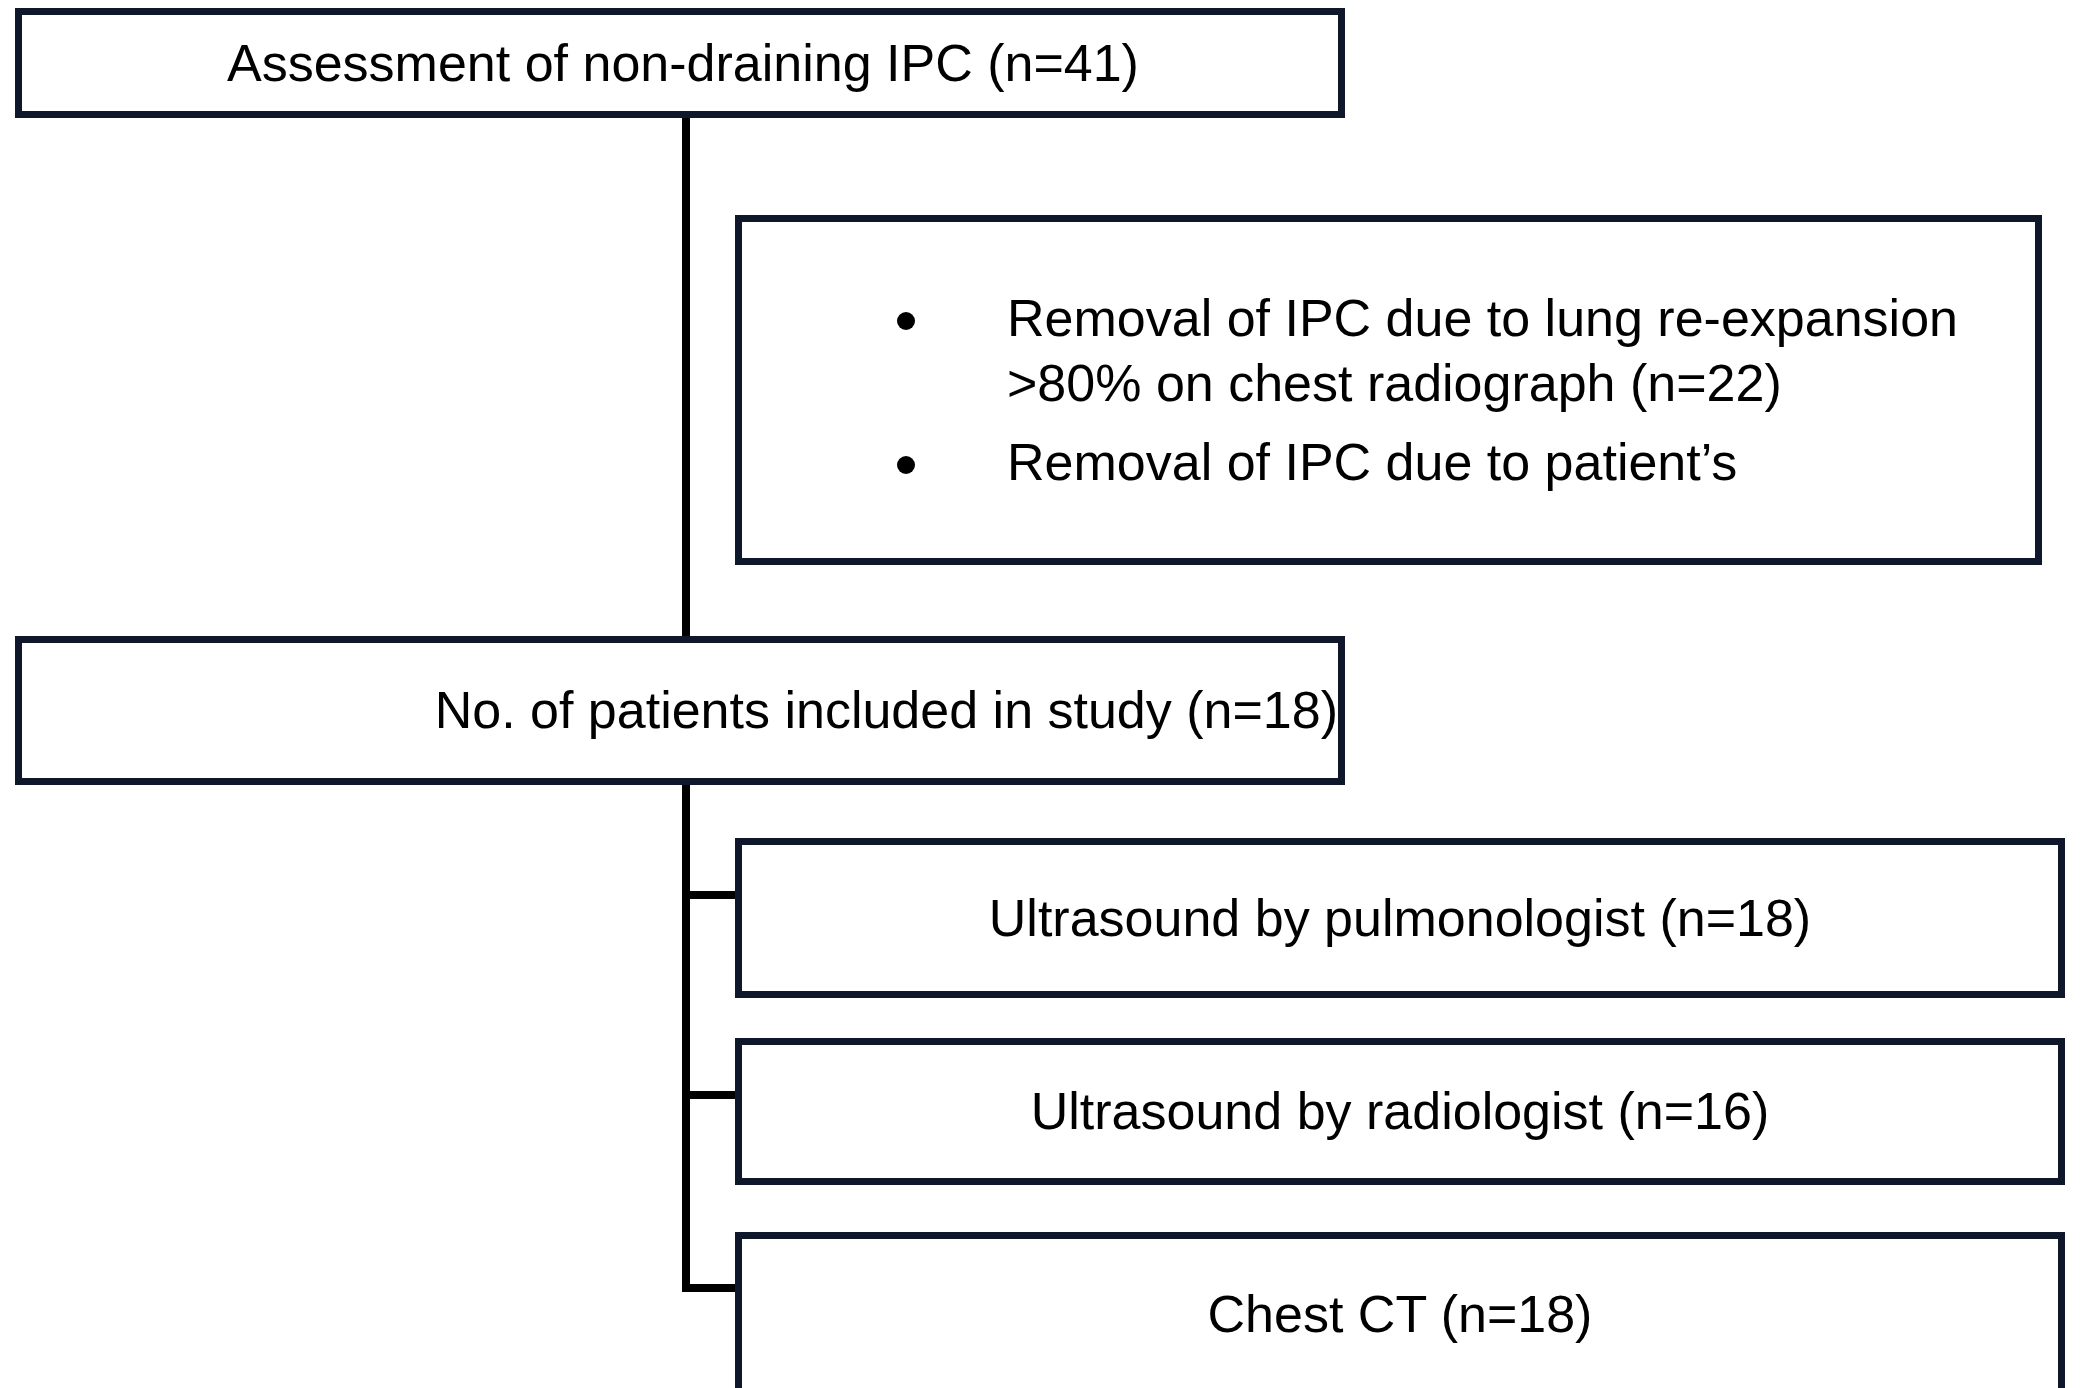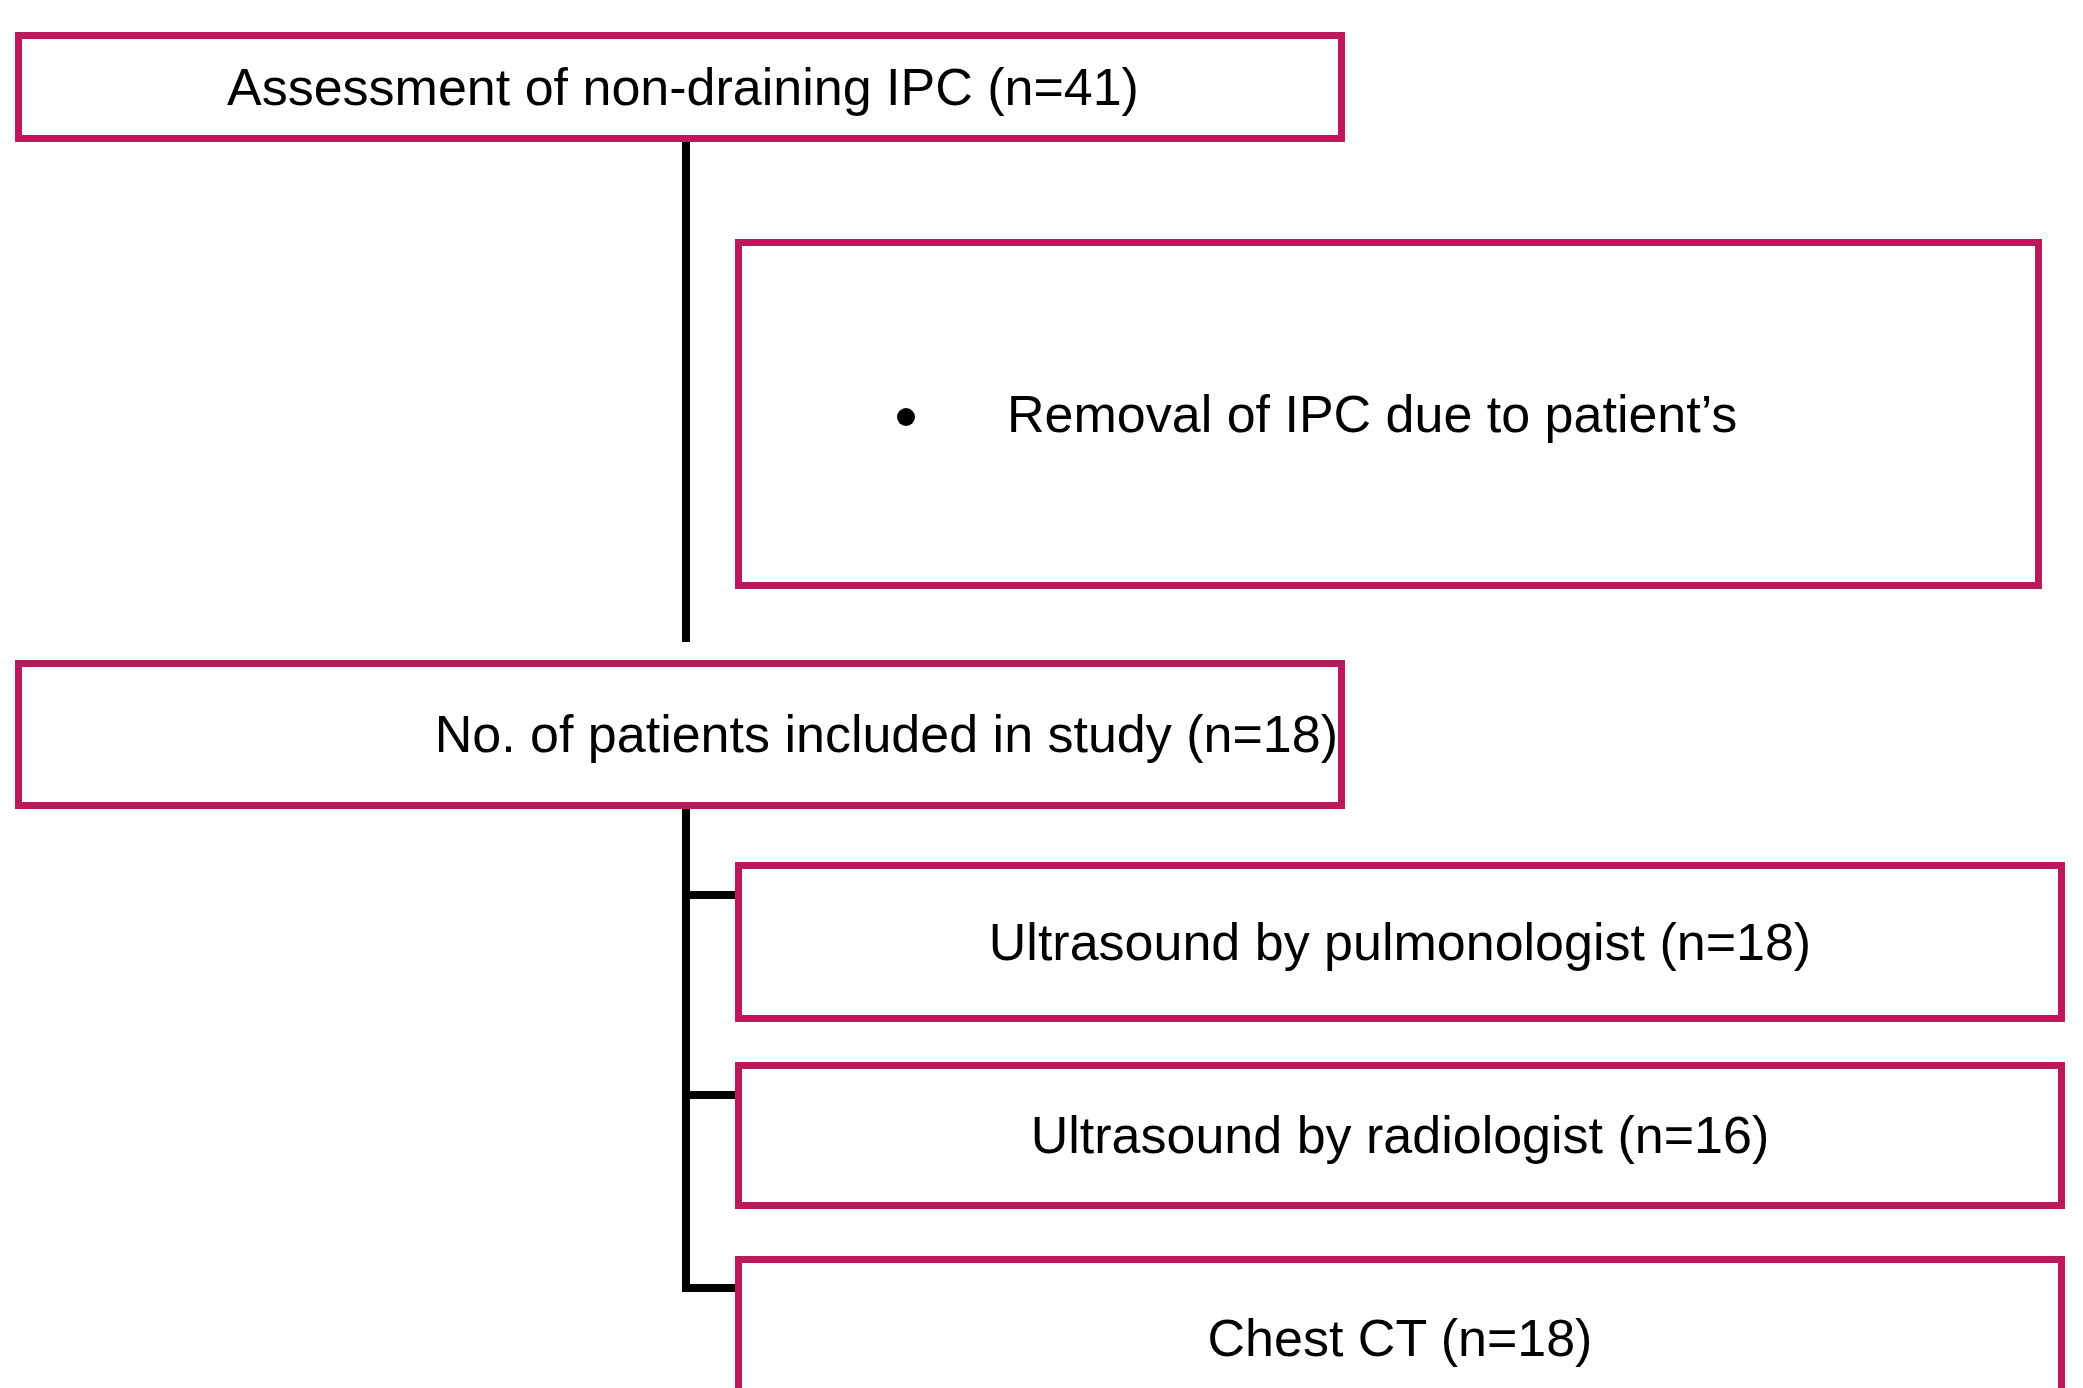--- a/index.html
+++ b/index.html
@@ -12,25 +12,24 @@
     width: 2083px;
     height: 1388px;
     background: #ffffff;
     overflow: hidden;
     font-family: "Liberation Sans", sans-serif;
     color: #000000;
   }
   .node {
     position: absolute;
     box-sizing: border-box;
-    border: 7px solid #be185d;
+    border: 7px solid #0f172a;
     background: #ffffff;
     display: flex;
     align-items: center;
-    margin-top: 24px;
   }
   .node-text {
     font-size: 52px;
     line-height: 1.05;
     white-space: nowrap;
     color: #000000;
   }
 
   
   #node-assessment {
@@ -123,20 +122,27 @@
   <div class="line h-line" id="stub-us-rad"></div>
   <div class="line h-line" id="stub-chest-ct"></div>
 
   <div class="node" id="node-assessment">
     <span class="node-text">Assessment of non-draining IPC (n=41)</span>
   </div>
 
   <div class="node" id="node-exclusions">
     <div class="bullet-list">
 
+      <div class="bullet-row">
+        <span class="bullet-glyph"></span>
+        <span class="bullet-text">
+          <span class="bl">Removal of IPC due to lung re-expansion</span>
+          <span class="bl">&gt;80% on chest radiograph (n=22)</span>
+        </span>
+      </div>
 
       <div class="bullet-row">
         <span class="bullet-glyph"></span>
         <span class="bullet-text">
           <span class="bl">Removal of IPC due to patient’s</span>
         </span>
       </div>
 
     </div>
   </div>

